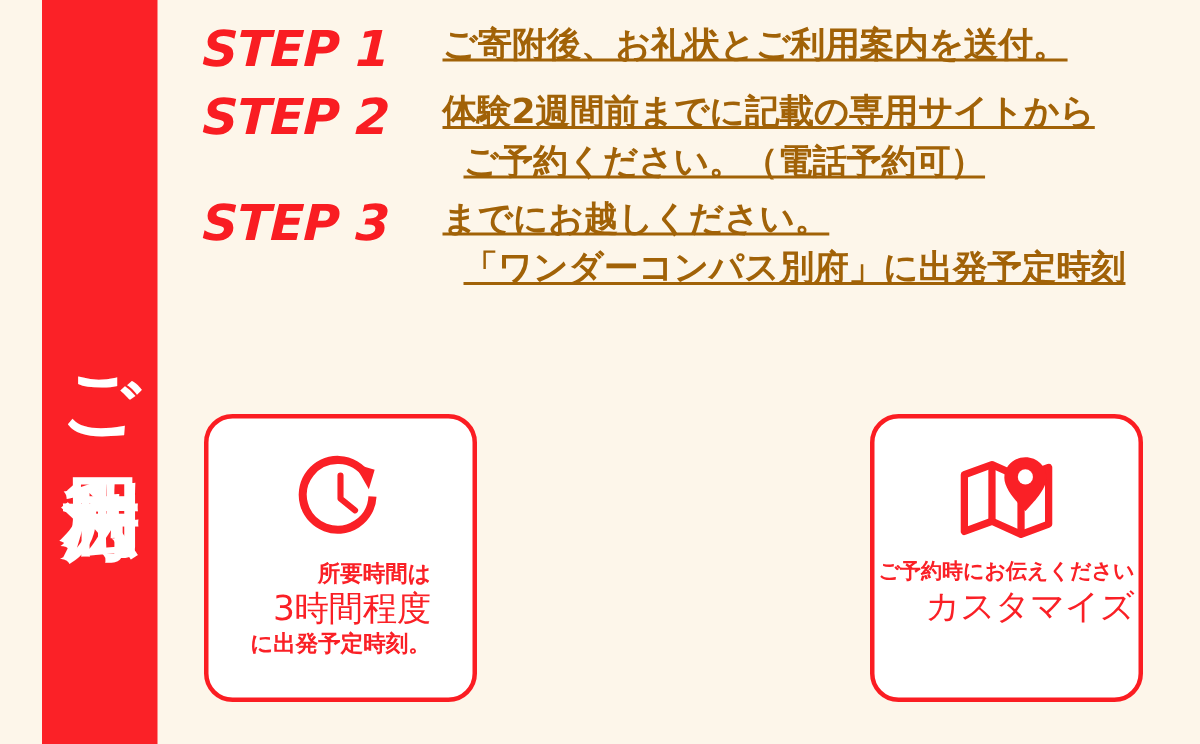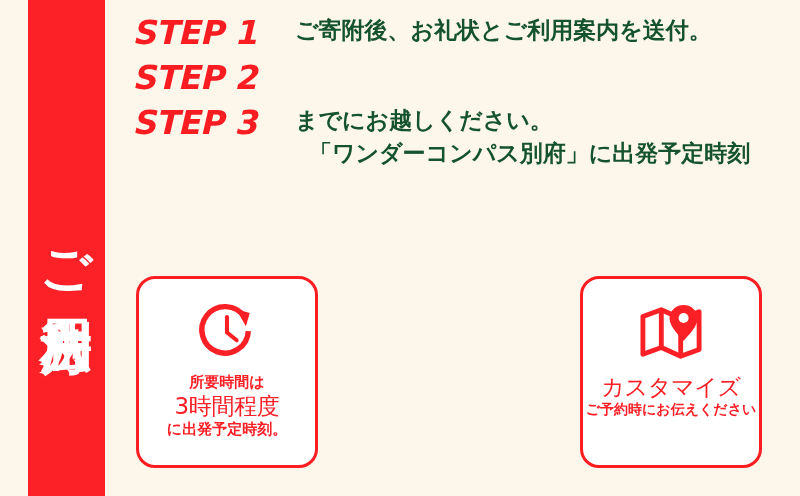--- a/index.html
+++ b/index.html
@@ -65,25 +65,26 @@
     font-size: 33px;
     font-weight: bold;
     font-style: italic;
     letter-spacing: -0.5px;
     line-height: 1.18;
     font-family: "DejaVu Sans", "Liberation Sans", sans-serif;
     transform: skewX(-2deg);
   }
   .step-body {
     flex: 1 1 auto;
-    color: #14532d;
+    color: #a16207;
     font-size: 23px;
     font-weight: bold;
     line-height: 1.42;
     font-family: "DejaVu Sans", "Liberation Sans", sans-serif;
+    text-decoration: underline;
   }
   .step-body .line {
     display: block;
     white-space: nowrap;
   }
   .step-body .line.indent {
     padding-left: 14px;
   }
   .step-row.step3 { margin-top: 4px; }
 
@@ -110,21 +111,21 @@
     padding-top: 16px;
   }
   .card-icon {
     height: 74px;
     display: flex;
     align-items: center;
     justify-content: center;
   }
   .card-text {
     margin-top: 4px;
-    text-align: center;
+    text-align: right;
     color: #fa2026;
     font-family: "DejaVu Sans", "Liberation Sans", sans-serif;
     line-height: 1.28;
   }
   .card-line {
     display: block;
     font-size: 15px;
     font-weight: bold;
     white-space: nowrap;
   }
@@ -151,20 +152,24 @@
 
     <div class="step-row">
       <div class="step-label">STEP 1</div>
       <div class="step-body">
         <span class="line">ご寄附後、お礼状とご利用案内を送付。</span>
       </div>
     </div>
 
     <div class="step-row">
       <div class="step-label">STEP 2</div>
+      <div class="step-body">
+        <span class="line">体験2週間前までに記載の専用サイトから</span>
+        <span class="line indent">ご予約ください。（電話予約可）</span>
+      </div>
     </div>
 
     <div class="step-row step3">
       <div class="step-label">STEP 3</div>
       <div class="step-body">
         <span class="line">までにお越しください。</span>
         <span class="line indent">「ワンダーコンパス別府」に出発予定時刻</span>
       </div>
     </div>
 
@@ -192,21 +197,21 @@
         <svg width="66" height="62" viewBox="0 0 68 64" aria-hidden="true">
           <path d="M5 16 L24 9 L44 18 L63 11 L63 50 L44 57 L24 48 L5 55 Z" fill="none" stroke="#fa2026" stroke-width="5" stroke-linejoin="round"></path>
           <path d="M24 9 L24 48" fill="none" stroke="#fa2026" stroke-width="5" stroke-linejoin="round"></path>
           <path d="M44 18 L44 57" fill="none" stroke="#fa2026" stroke-width="5" stroke-linejoin="round"></path>
           <path d="M47 4 C55.2 4 61.5 10.3 61.5 18 C61.5 26.5 51 36.5 47 41
                    C43 36.5 32.5 26.5 32.5 18 C32.5 10.3 38.8 4 47 4 Z" fill="#fa2026"></path>
           <circle cx="47" cy="17.5" r="5.2" fill="#ffffff"></circle>
         </svg>
       </div>
       <div class="card-text">
+        <span class="card-line small">ご予約時にお伝えください</span>
         <span class="card-line emph">カスタマイズ</span>
-        <span class="card-line small">ご予約時にお伝えください</span>
       </div>
     </div>
 
 
   </div>
 
 </div>
 
 </body></html>

